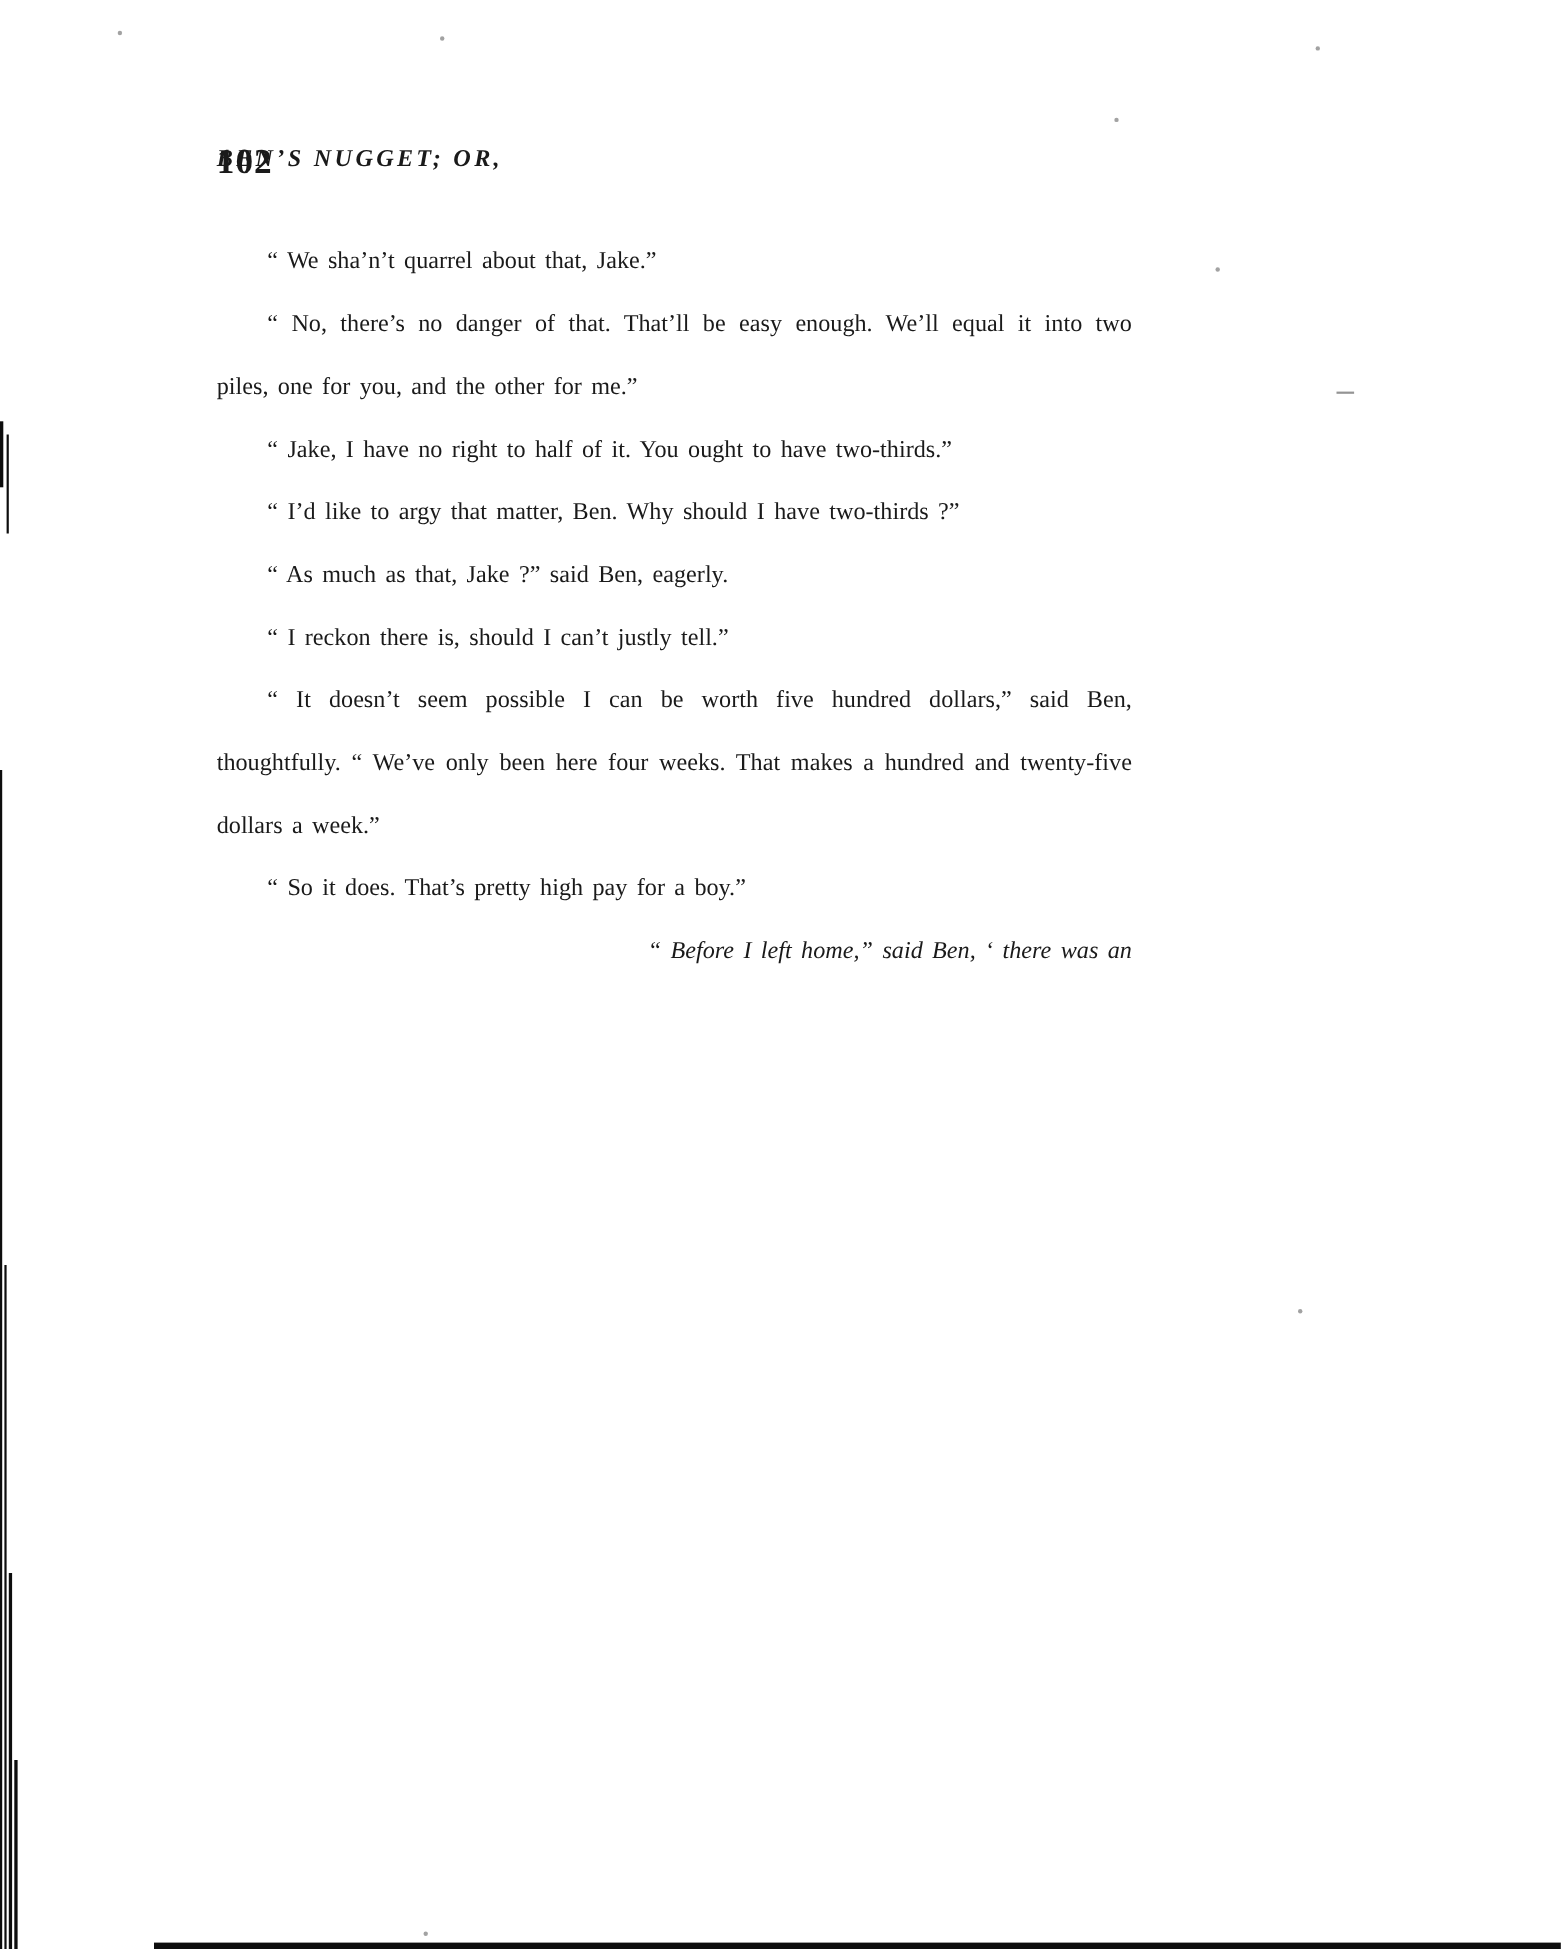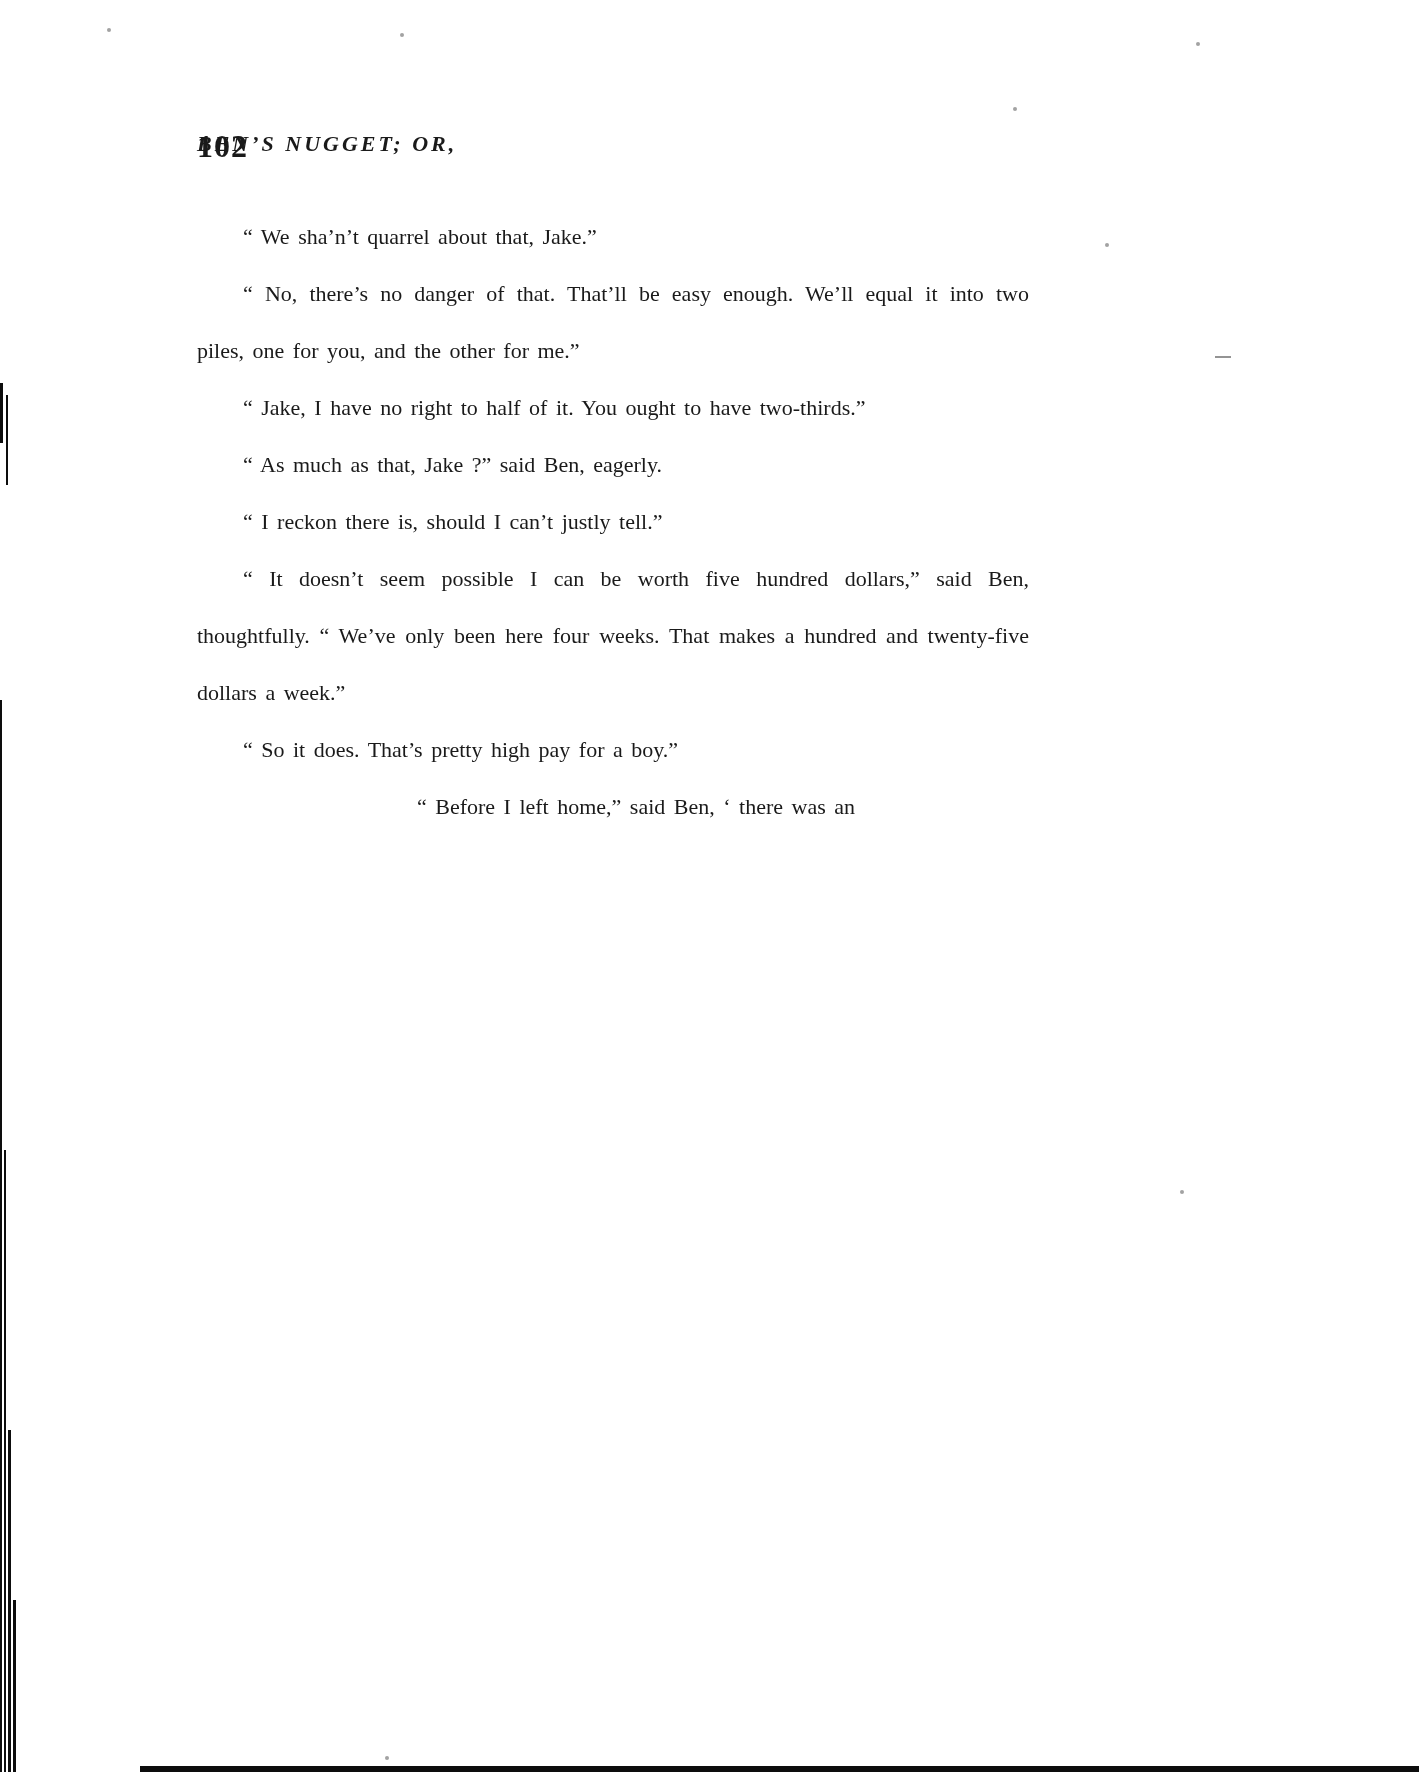--- a/index.html
+++ b/index.html
@@ -48,21 +48,22 @@
 
   .body-text p {
     margin: 0;
     font-size: 22px;
     line-height: 57px;
     text-align: justify;
     text-indent: 46px;
     word-spacing: 3px;
   }
   .body-text p:last-child {
-    text-align: center;
+    text-align: right;
+    font-style: italic;
   }
 
   
   .artifact {
     position: absolute;
     background: #0d0d0d;
   }
   .line-a1 { left: 0px;  top: 383px;  width: 3px; height: 60px; }
   .line-a2 { left: 6px;  top: 395px;  width: 2px; height: 90px; }
   .line-b1 { left: 0px;  top: 700px;  width: 2px; height: 1072px; }
@@ -103,20 +104,21 @@
 
   <div class="header-row">
     <span class="page-number">102</span>
     <span class="running-head">BEN’S NUGGET; OR,</span>
   </div>
 
   <div class="body-text">
     <p>“ We sha’n’t quarrel about that, Jake.”</p>
     <p>“ No, there’s no danger of that.  That’ll be easy enough.  We’ll equal it into two piles, one for you, and the other for me.”</p>
     <p>“ Jake, I have no right to half of it.  You ought to have two-thirds.”</p>
+    <p>“ I’d like to argy that matter, Ben.  Why should I have two-thirds ?”</p>
     <p>“ As much as that, Jake ?” said Ben, eagerly.</p>
     <p>“ I reckon there is, should I can’t justly tell.”</p>
     <p>“ It doesn’t seem possible I can be worth five hundred dollars,” said Ben, thoughtfully.  “ We’ve only been here four weeks.  That makes a hundred and twenty-five dollars a week.”</p>
     <p>“ So it does.  That’s pretty high pay for a boy.”</p>
     <p>“ Before I left home,” said Ben, ‘ there was an</p>
   </div>
 
 </div>
 
 <div class="artifact line-a1"></div>

